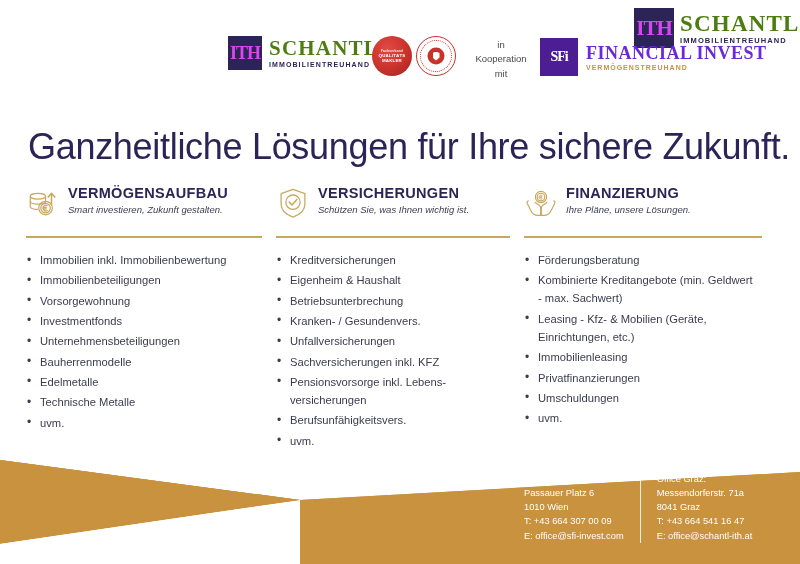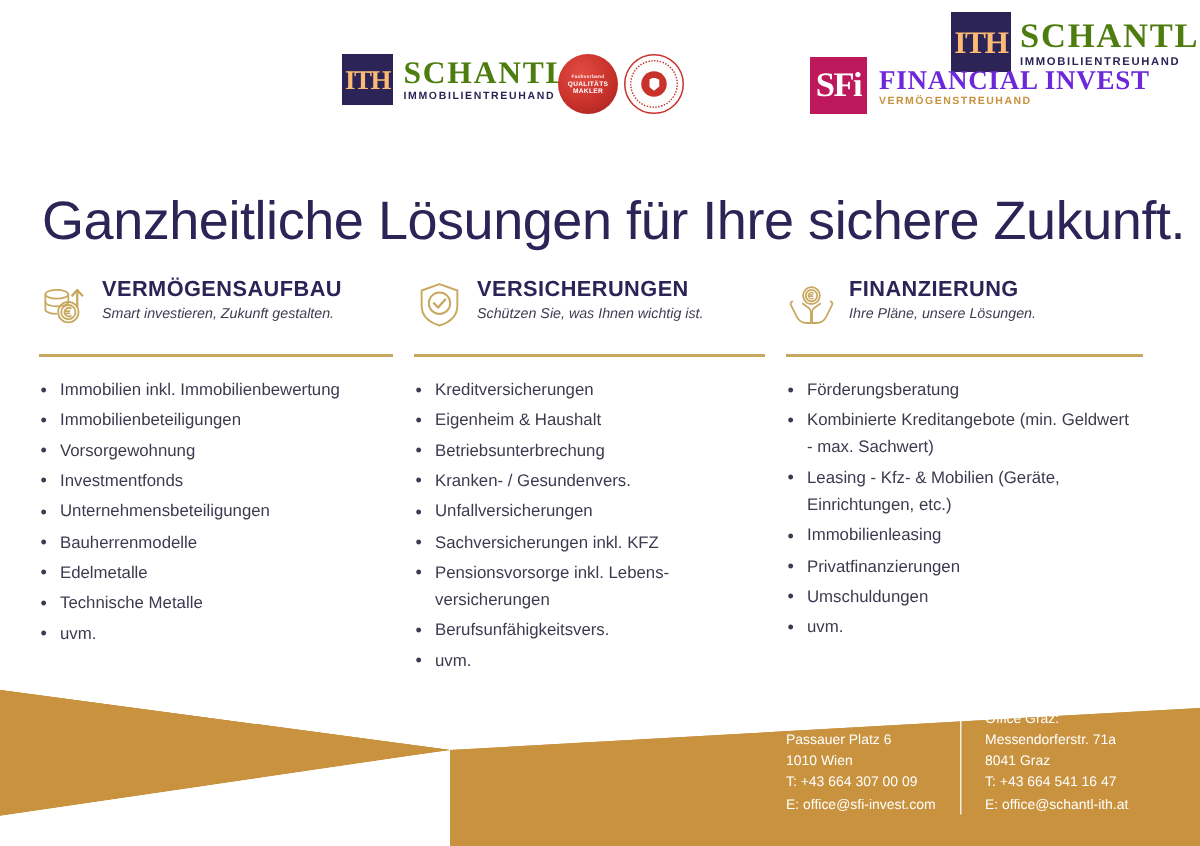--- a/index.html
+++ b/index.html
@@ -11,21 +11,21 @@
   }
   .page { position: relative; width: 800px; height: 564px; background: #fff; }
 
   
   .header { position: relative; height: 112px; }
 
   .logo-tr { position: absolute; left: 634px; top: 8px; display: flex; align-items: center; gap: 6px; }
   .logo-main { position: absolute; left: 228px; top: 36px; display: flex; align-items: center; gap: 7px; }
 
   .ith-mark {
-    background: #2c2456; color: #fdba74;
+    background: #2c2456; color: #d946ef;
     display: flex; align-items: center; justify-content: center;
     font-weight: bold; letter-spacing: -1px;
     font-family: "Liberation Serif", serif;
   }
   .ith-mark.big { width: 40px; height: 40px; font-size: 21px; }
   .ith-mark.sm  { width: 34px; height: 34px; font-size: 18px; }
 
   .ith-word { line-height: 1; }
   .ith-word .w1 {
     color: #4d7c0f; font-family: "Liberation Serif", serif;
@@ -65,24 +65,24 @@
     clip-path: polygon(50% 0%, 100% 18%, 100% 68%, 50% 100%, 0% 68%, 0% 18%);
   }
 
   .koop {
     position: absolute; left: 468px; top: 38px; width: 66px;
     text-align: center; color: #4a4a4a; font-size: 9.5px; line-height: 1.5;
   }
 
   .sfi-logo { position: absolute; left: 540px; top: 38px; display: flex; align-items: center; gap: 8px; }
   .sfi-mark {
-    width: 38px; height: 38px; background: #be185d; color: #fff;
+    width: 38px; height: 38px; background: #4c1d95; color: #fff;
     display: flex; align-items: center; justify-content: center;
     font-family: "Liberation Serif", serif; font-weight: bold;
-    font-size: 23px; letter-spacing: -1px;
+    font-size: 14px; letter-spacing: -1px;
   }
   .sfi-word .s1 {
     color: #6d28d9; font-family: "Liberation Serif", serif;
     font-weight: bold; font-size: 18px; letter-spacing: .5px; line-height: 1; text-align: center;
   }
   .sfi-word .s2 {
     color: #c8923e; font-size: 7px; letter-spacing: 1px;
     font-weight: bold; margin-top: 2px;
   }
 
@@ -168,20 +168,25 @@
           <span>QUALITÄTS</span>
           <span>MAKLER</span>
         </div>
       </div>
       <div class="seal seal-b">
         <div class="ring"></div>
         <div class="crest"></div>
       </div>
     </div>
 
+    <div class="koop">
+      <div>in</div>
+      <div>Kooperation</div>
+      <div>mit</div>
+    </div>
 
     <div class="sfi-logo">
       <div class="sfi-mark">SFi</div>
       <div class="sfi-word">
         <div class="s1">FINANCIAL INVEST</div>
         <div class="s2">VERMÖGENSTREUHAND</div>
       </div>
     </div>
   </div>
 

